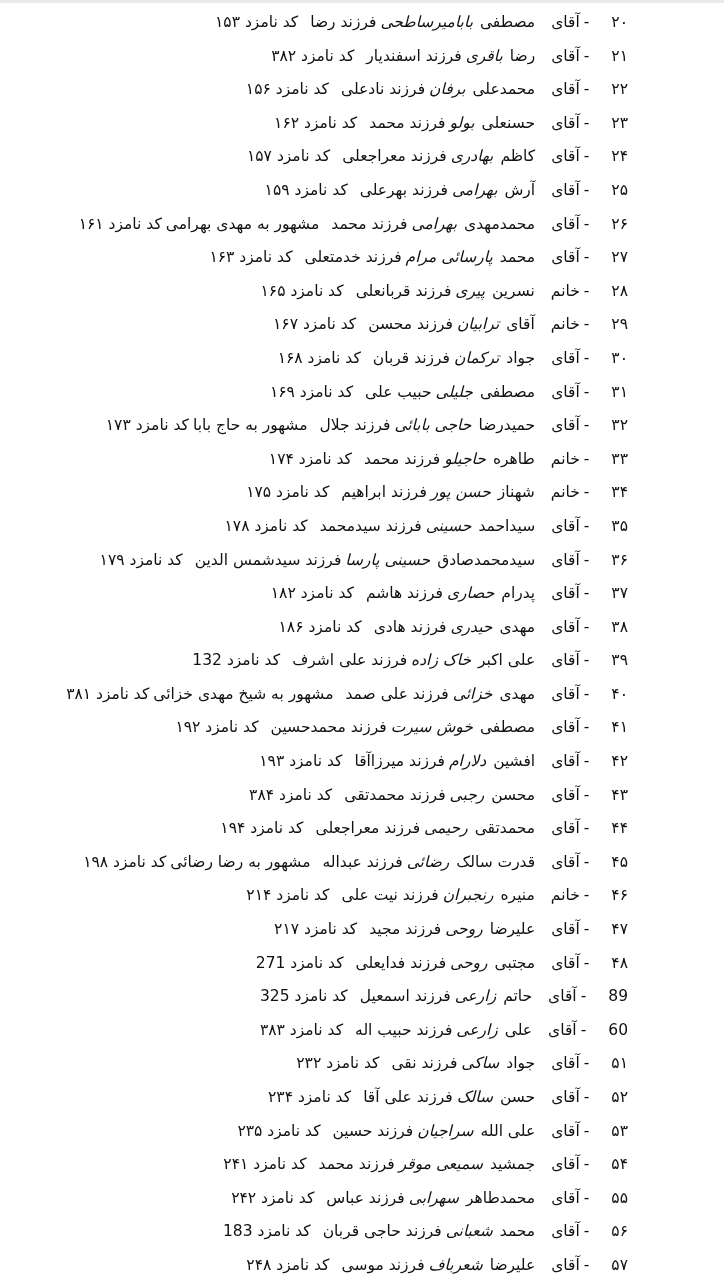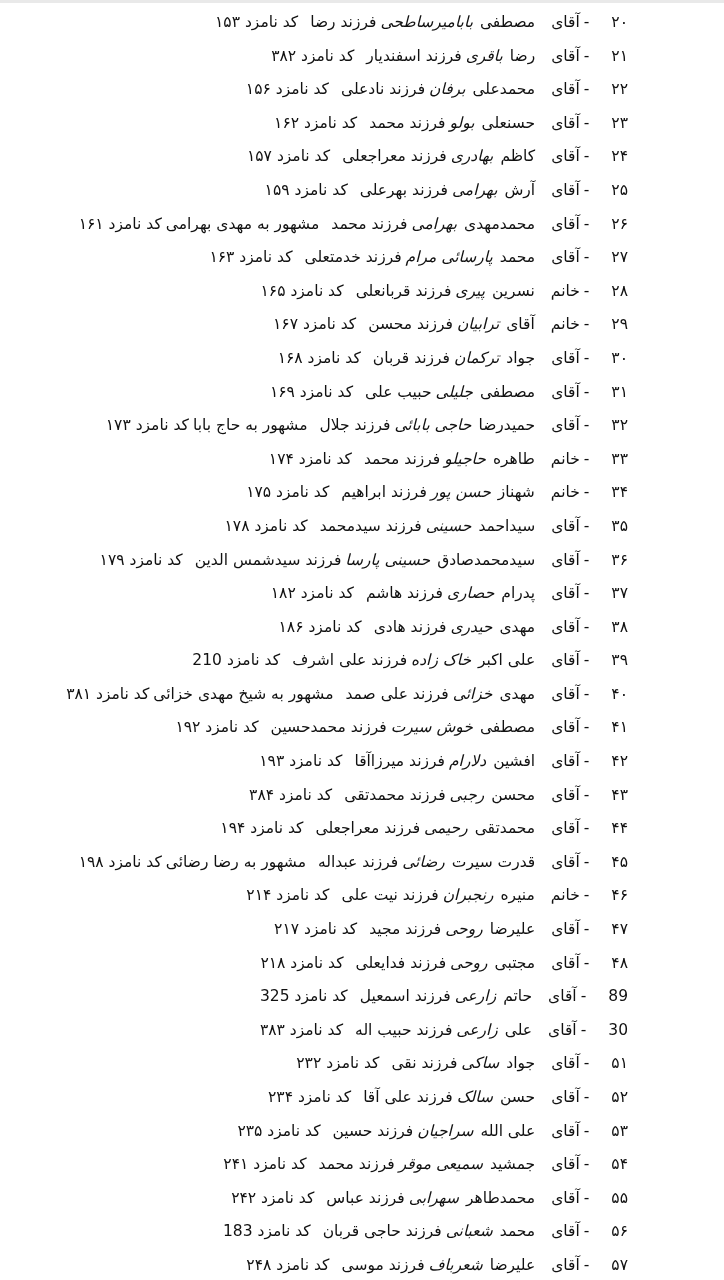--- a/index.html
+++ b/index.html
@@ -106,54 +106,54 @@
     <li class="row">
     <span class="num">۳۶</span><span class="dash">-</span><span class="title">آقای</span><span class="fname">سیدمحمدصادق</span><span class="lname">حسینی پارسا</span><span class="father">فرزند سیدشمس الدین</span><span class="code">کد نامزد ۱۷۹</span>
   </li>
     <li class="row">
     <span class="num">۳۷</span><span class="dash">-</span><span class="title">آقای</span><span class="fname">پدرام</span><span class="lname">حصاری</span><span class="father">فرزند هاشم</span><span class="code">کد نامزد ۱۸۲</span>
   </li>
     <li class="row">
     <span class="num">۳۸</span><span class="dash">-</span><span class="title">آقای</span><span class="fname">مهدی</span><span class="lname">حیدری</span><span class="father">فرزند هادی</span><span class="code">کد نامزد ۱۸۶</span>
   </li>
     <li class="row">
-    <span class="num">۳۹</span><span class="dash">-</span><span class="title">آقای</span><span class="fname">علی اکبر</span><span class="lname">خاک زاده</span><span class="father">فرزند علی اشرف</span><span class="code">کد نامزد 210</span>
+    <span class="num">۳۹</span><span class="dash">-</span><span class="title">آقای</span><span class="fname">علی اکبر</span><span class="lname">خاک زاده</span><span class="father">فرزند علی اشرف</span><span class="code">کد نامزد 132</span>
   </li>
     <li class="row">
     <span class="num">۴۰</span><span class="dash">-</span><span class="title">آقای</span><span class="fname">مهدی</span><span class="lname">خزائی</span><span class="father">فرزند علی صمد</span><span class="alias">مشهور به شیخ مهدی خزائی</span><span class="code">کد نامزد ۳۸۱</span>
   </li>
     <li class="row">
     <span class="num">۴۱</span><span class="dash">-</span><span class="title">آقای</span><span class="fname">مصطفی</span><span class="lname">خوش سیرت</span><span class="father">فرزند محمدحسین</span><span class="code">کد نامزد ۱۹۲</span>
   </li>
     <li class="row">
     <span class="num">۴۲</span><span class="dash">-</span><span class="title">آقای</span><span class="fname">افشین</span><span class="lname">دلارام</span><span class="father">فرزند میرزاآقا</span><span class="code">کد نامزد ۱۹۳</span>
   </li>
     <li class="row">
     <span class="num">۴۳</span><span class="dash">-</span><span class="title">آقای</span><span class="fname">محسن</span><span class="lname">رجبی</span><span class="father">فرزند محمدتقی</span><span class="code">کد نامزد ۳۸۴</span>
   </li>
     <li class="row">
     <span class="num">۴۴</span><span class="dash">-</span><span class="title">آقای</span><span class="fname">محمدتقی</span><span class="lname">رحیمی</span><span class="father">فرزند معراجعلی</span><span class="code">کد نامزد ۱۹۴</span>
   </li>
     <li class="row">
-    <span class="num">۴۵</span><span class="dash">-</span><span class="title">آقای</span><span class="fname">قدرت سیرت</span><span class="lname">رضائی</span><span class="father">فرزند عبداله</span><span class="alias">مشهور به رضا رضائی</span><span class="code">کد نامزد ۱۹۸</span>
+    <span class="num">۴۵</span><span class="dash">-</span><span class="title">آقای</span><span class="fname">قدرت سالک</span><span class="lname">رضائی</span><span class="father">فرزند عبداله</span><span class="alias">مشهور به رضا رضائی</span><span class="code">کد نامزد ۱۹۸</span>
   </li>
     <li class="row">
     <span class="num">۴۶</span><span class="dash">-</span><span class="title">خانم</span><span class="fname">منیره</span><span class="lname">رنجبران</span><span class="father">فرزند نیت علی</span><span class="code">کد نامزد ۲۱۴</span>
   </li>
     <li class="row">
     <span class="num">۴۷</span><span class="dash">-</span><span class="title">آقای</span><span class="fname">علیرضا</span><span class="lname">روحی</span><span class="father">فرزند مجید</span><span class="code">کد نامزد ۲۱۷</span>
   </li>
     <li class="row">
-    <span class="num">۴۸</span><span class="dash">-</span><span class="title">آقای</span><span class="fname">مجتبی</span><span class="lname">روحی</span><span class="father">فرزند فدایعلی</span><span class="code">کد نامزد ۲۱۸</span>
+    <span class="num">۴۸</span><span class="dash">-</span><span class="title">آقای</span><span class="fname">مجتبی</span><span class="lname">روحی</span><span class="father">فرزند فدایعلی</span><span class="code">کد نامزد 271</span>
   </li>
     <li class="row">
     <span class="num">89</span><span class="dash">-</span><span class="title">آقای</span><span class="fname">حاتم</span><span class="lname">زارعی</span><span class="father">فرزند اسمعیل</span><span class="code">کد نامزد 325</span>
   </li>
     <li class="row">
-    <span class="num">30</span><span class="dash">-</span><span class="title">آقای</span><span class="fname">علی</span><span class="lname">زارعی</span><span class="father">فرزند حبیب اله</span><span class="code">کد نامزد ۳۸۳</span>
+    <span class="num">60</span><span class="dash">-</span><span class="title">آقای</span><span class="fname">علی</span><span class="lname">زارعی</span><span class="father">فرزند حبیب اله</span><span class="code">کد نامزد ۳۸۳</span>
   </li>
     <li class="row">
     <span class="num">۵۱</span><span class="dash">-</span><span class="title">آقای</span><span class="fname">جواد</span><span class="lname">ساکی</span><span class="father">فرزند نقی</span><span class="code">کد نامزد ۲۳۲</span>
   </li>
     <li class="row">
     <span class="num">۵۲</span><span class="dash">-</span><span class="title">آقای</span><span class="fname">حسن</span><span class="lname">سالک</span><span class="father">فرزند علی آقا</span><span class="code">کد نامزد ۲۳۴</span>
   </li>
     <li class="row">
     <span class="num">۵۳</span><span class="dash">-</span><span class="title">آقای</span><span class="fname">علی الله</span><span class="lname">سراجیان</span><span class="father">فرزند حسین</span><span class="code">کد نامزد ۲۳۵</span>
   </li>

